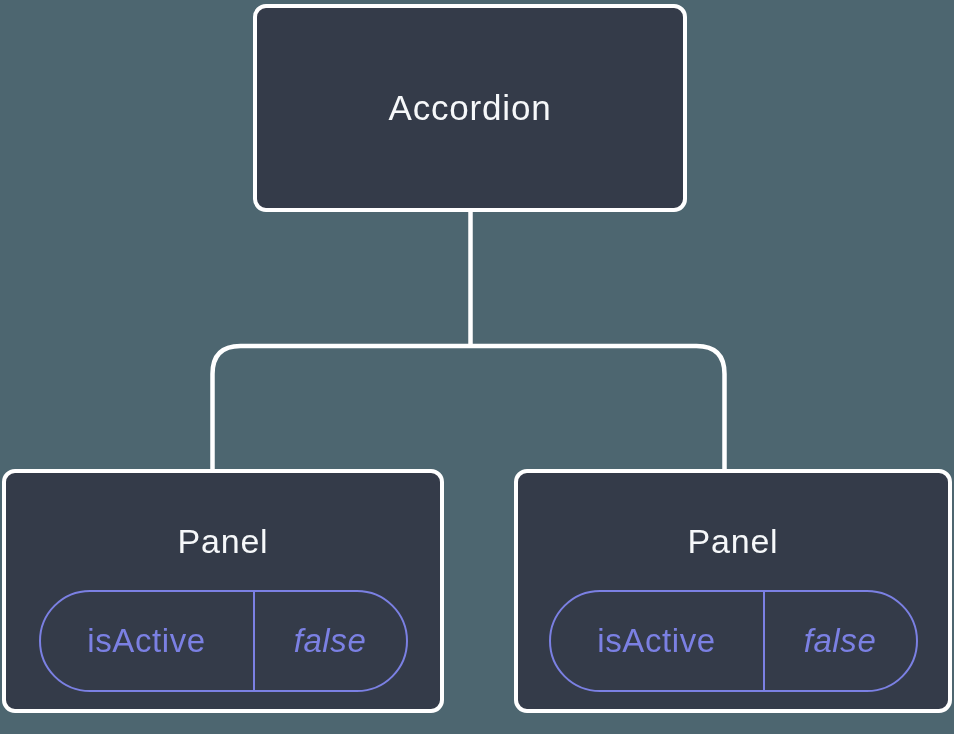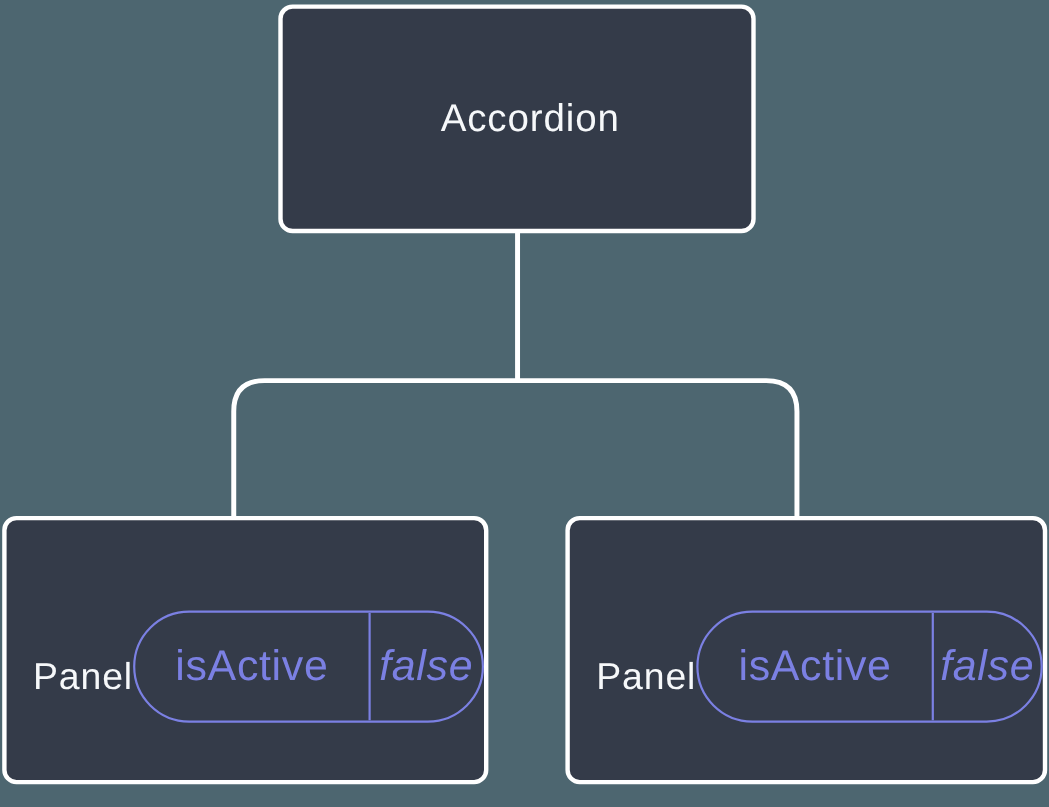--- a/index.html
+++ b/index.html
@@ -29,21 +29,20 @@
     stroke: #FFFFFF;
     stroke-width: 4.5;
     fill: none;
   }
   .node {
     position: absolute;
     box-sizing: border-box;
     background: #343B49;
     border: 4px solid #FFFFFF;
     border-radius: 13px;
-    padding-left: 24px;
   }
   .node-root {
     left: 253px;
     top: 4px;
     width: 434px;
     height: 208px;
     display: flex;
     align-items: center;
     justify-content: center;
   }
@@ -51,21 +50,21 @@
     color: #F6F8FA;
     font-size: 35px;
     font-weight: 500;
     letter-spacing: 0.8px;
     line-height: 40px;
   }
   .node-panel {
     top: 469px;
     height: 244px;
     display: flex;
-    flex-direction: row;
+    flex-direction: column;
     align-items: center;
   }
   .panel-left {
     left: 2px;
     width: 442px;
   }
   .panel-right {
     left: 514px;
     width: 438px;
   }
@@ -82,21 +81,21 @@
     border-radius: 51px;
     display: flex;
     align-items: stretch;
     overflow: hidden;
   }
   .pill-cell {
     display: flex;
     align-items: center;
     justify-content: center;
     color: #7B80E3;
-    font-size: 39px;
+    font-size: 33px;
     font-weight: 400;
     letter-spacing: 0.6px;
   }
   .pill-key {
     flex: 0 0 212px;
     border-right: 2.5px solid #7B80E3;
   }
   .pill-value {
     flex: 1 1 auto;
     font-style: italic;

